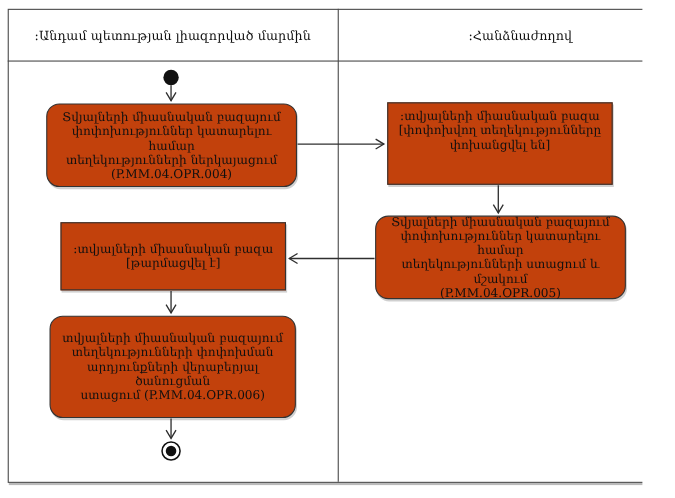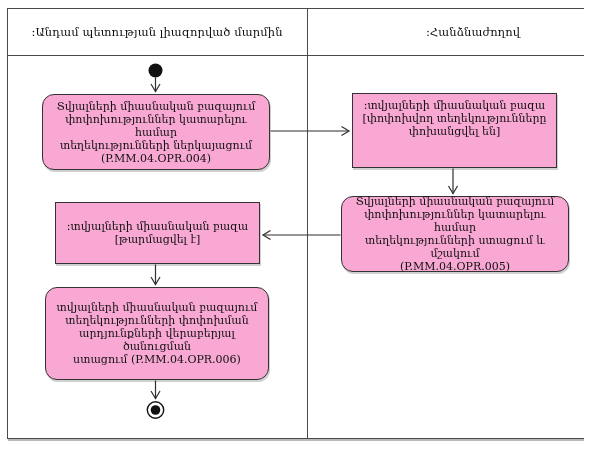--- a/index.html
+++ b/index.html
@@ -22,21 +22,21 @@
     background:#4a4a4a;
   }
   .lane-title {
     position:absolute; top:8px; height:47px; display:flex;
     align-items:center; justify-content:center; text-align:center;
     font-size:11.5px; letter-spacing:0.1px;
   }
   .lane-title.left  { left:7px;   width:300px; }
   .lane-title.right { left:323px; width:300px; }
   .node {
-    position:absolute; border:1px solid #333333; background:#f9a8d4;
+    position:absolute; border:1px solid #333333; background:#c2410c;
     display:flex; align-items:center; justify-content:center;
     text-align:center; font-size:11px; line-height:13px;
     white-space:pre-line; box-sizing:border-box; padding:2px 4px;
     box-shadow:1px 2px 0 rgba(150,150,150,0.45);
   }
   .node.rounded { border-radius:12px; }
   .node.top-text { align-items:flex-start; padding-top:5px; }
   #box-opr004 { left:42px;  top:94px;  width:228px; height:76px; }
   #box-transferred { left:352px; top:93px;  width:205px; height:75px; }
   #box-opr005 { left:341px; top:196px; width:228px; height:76px; }

